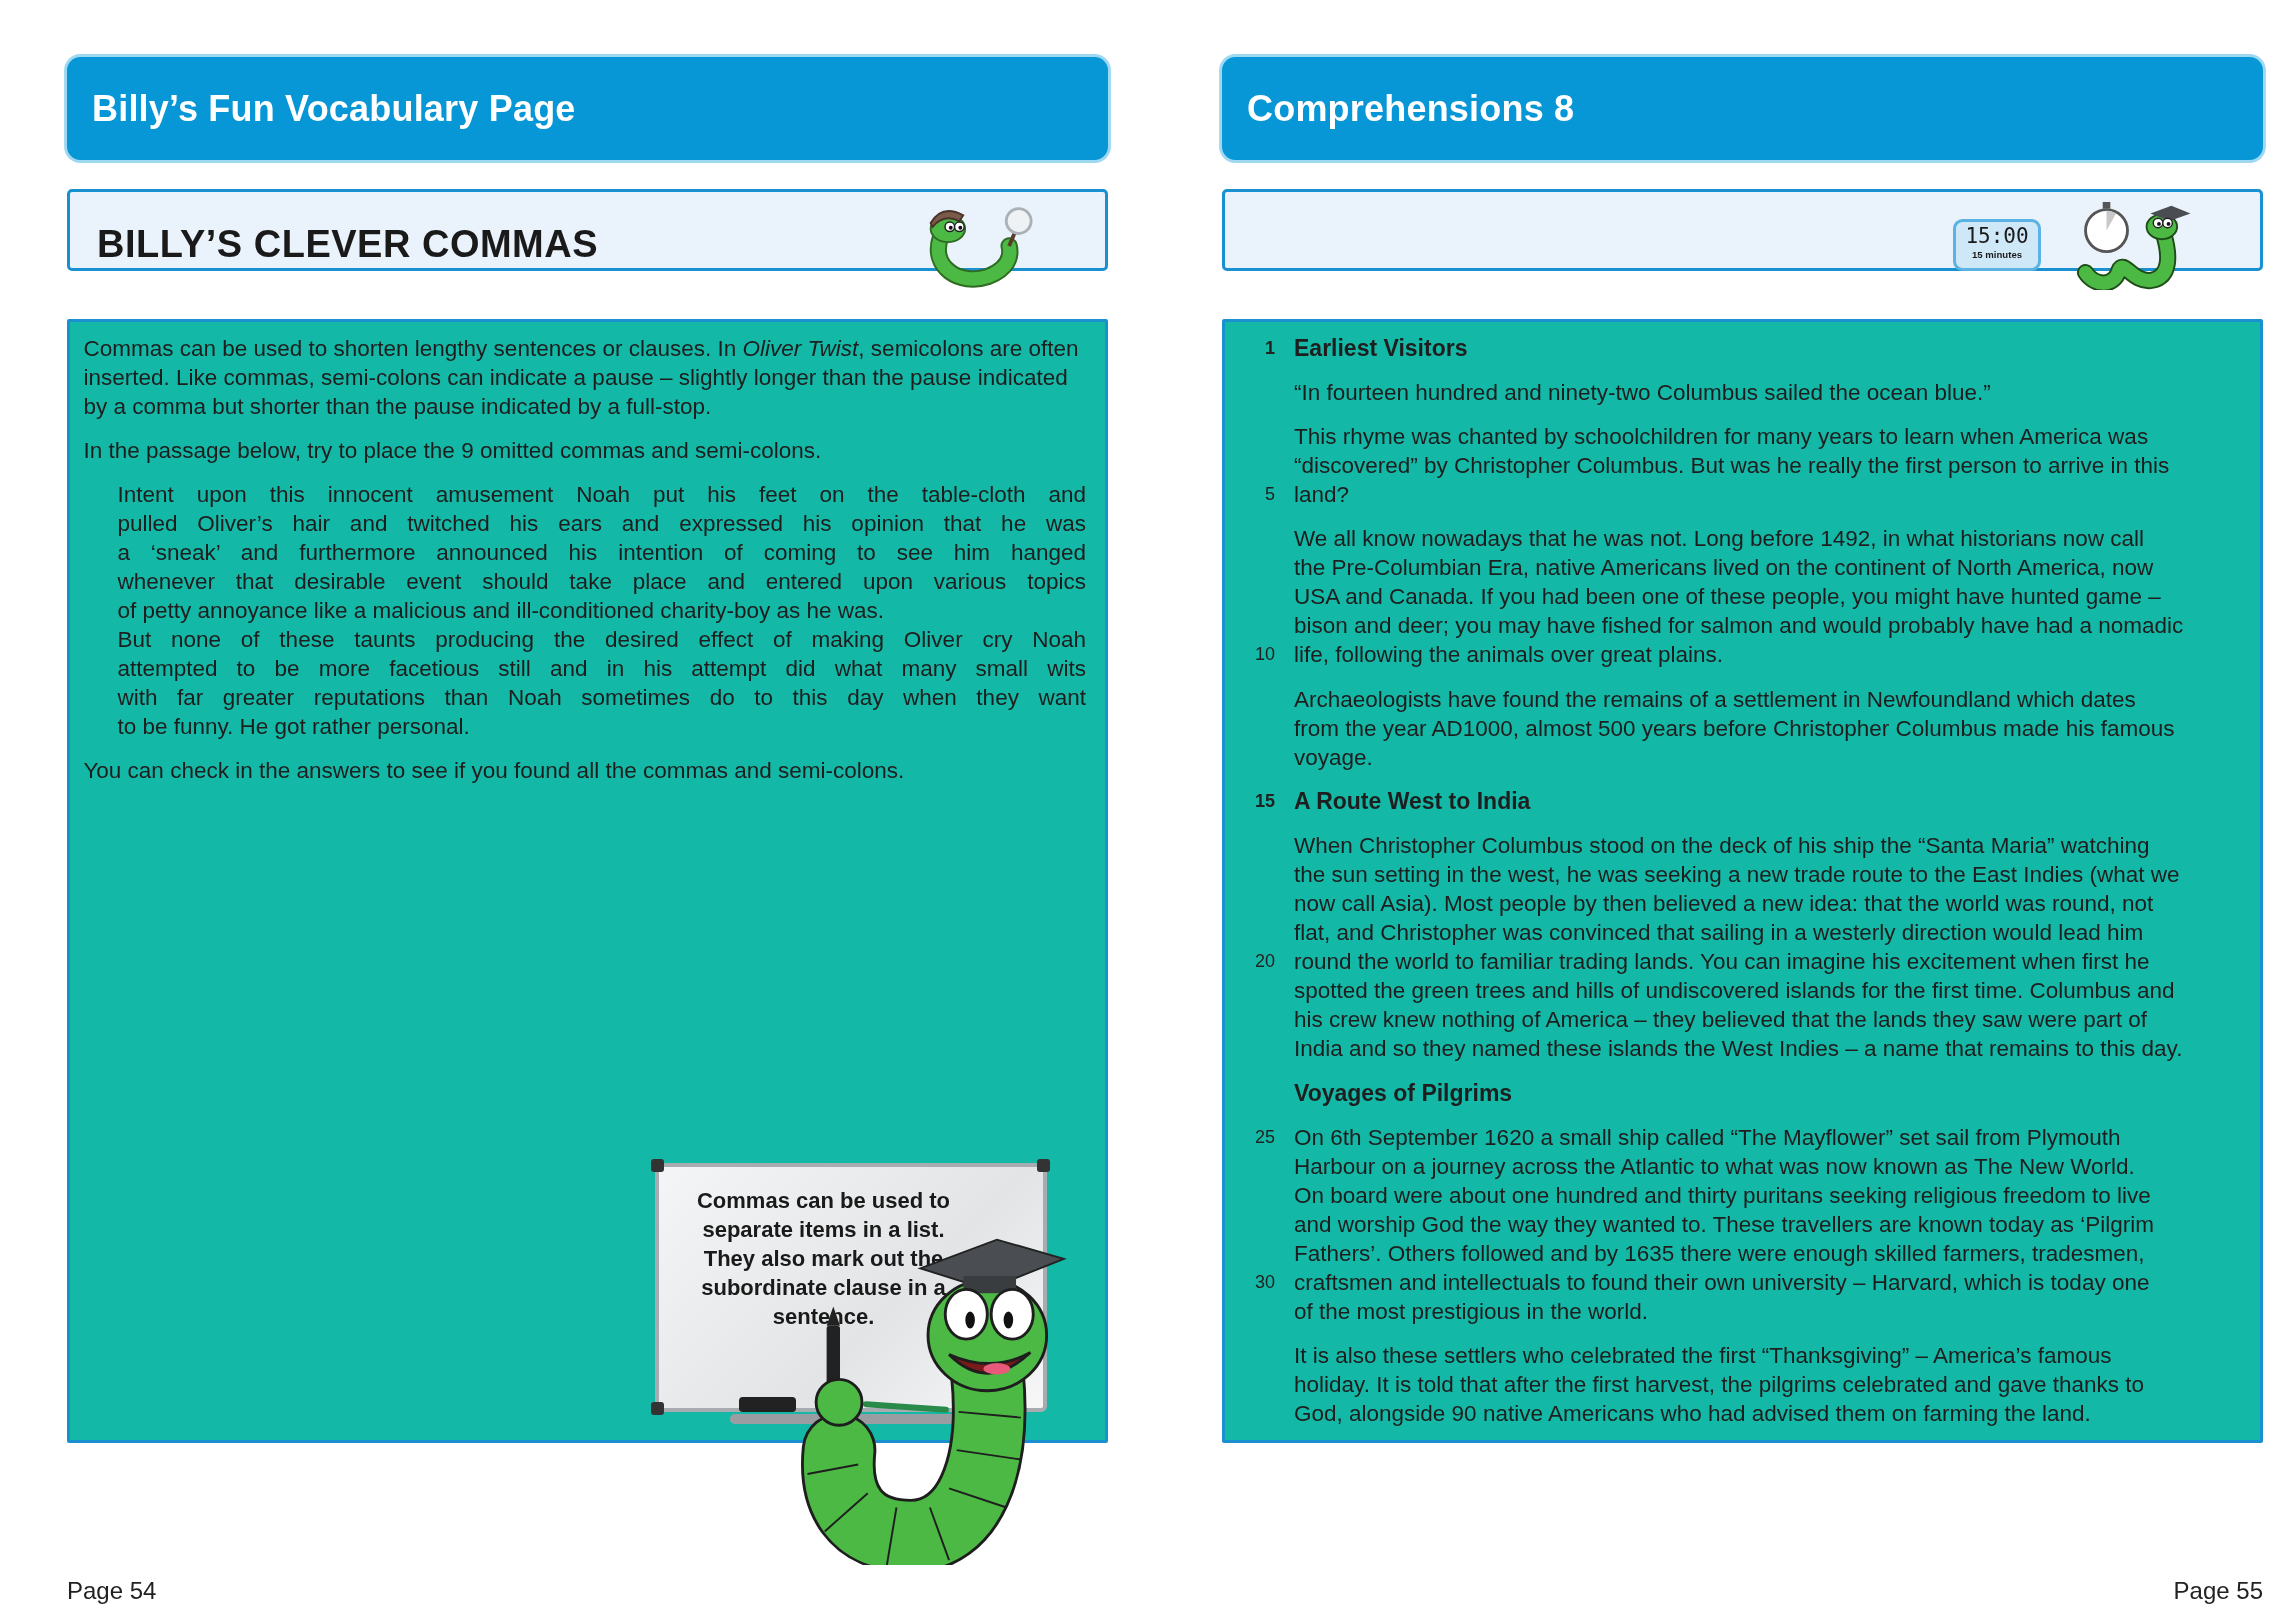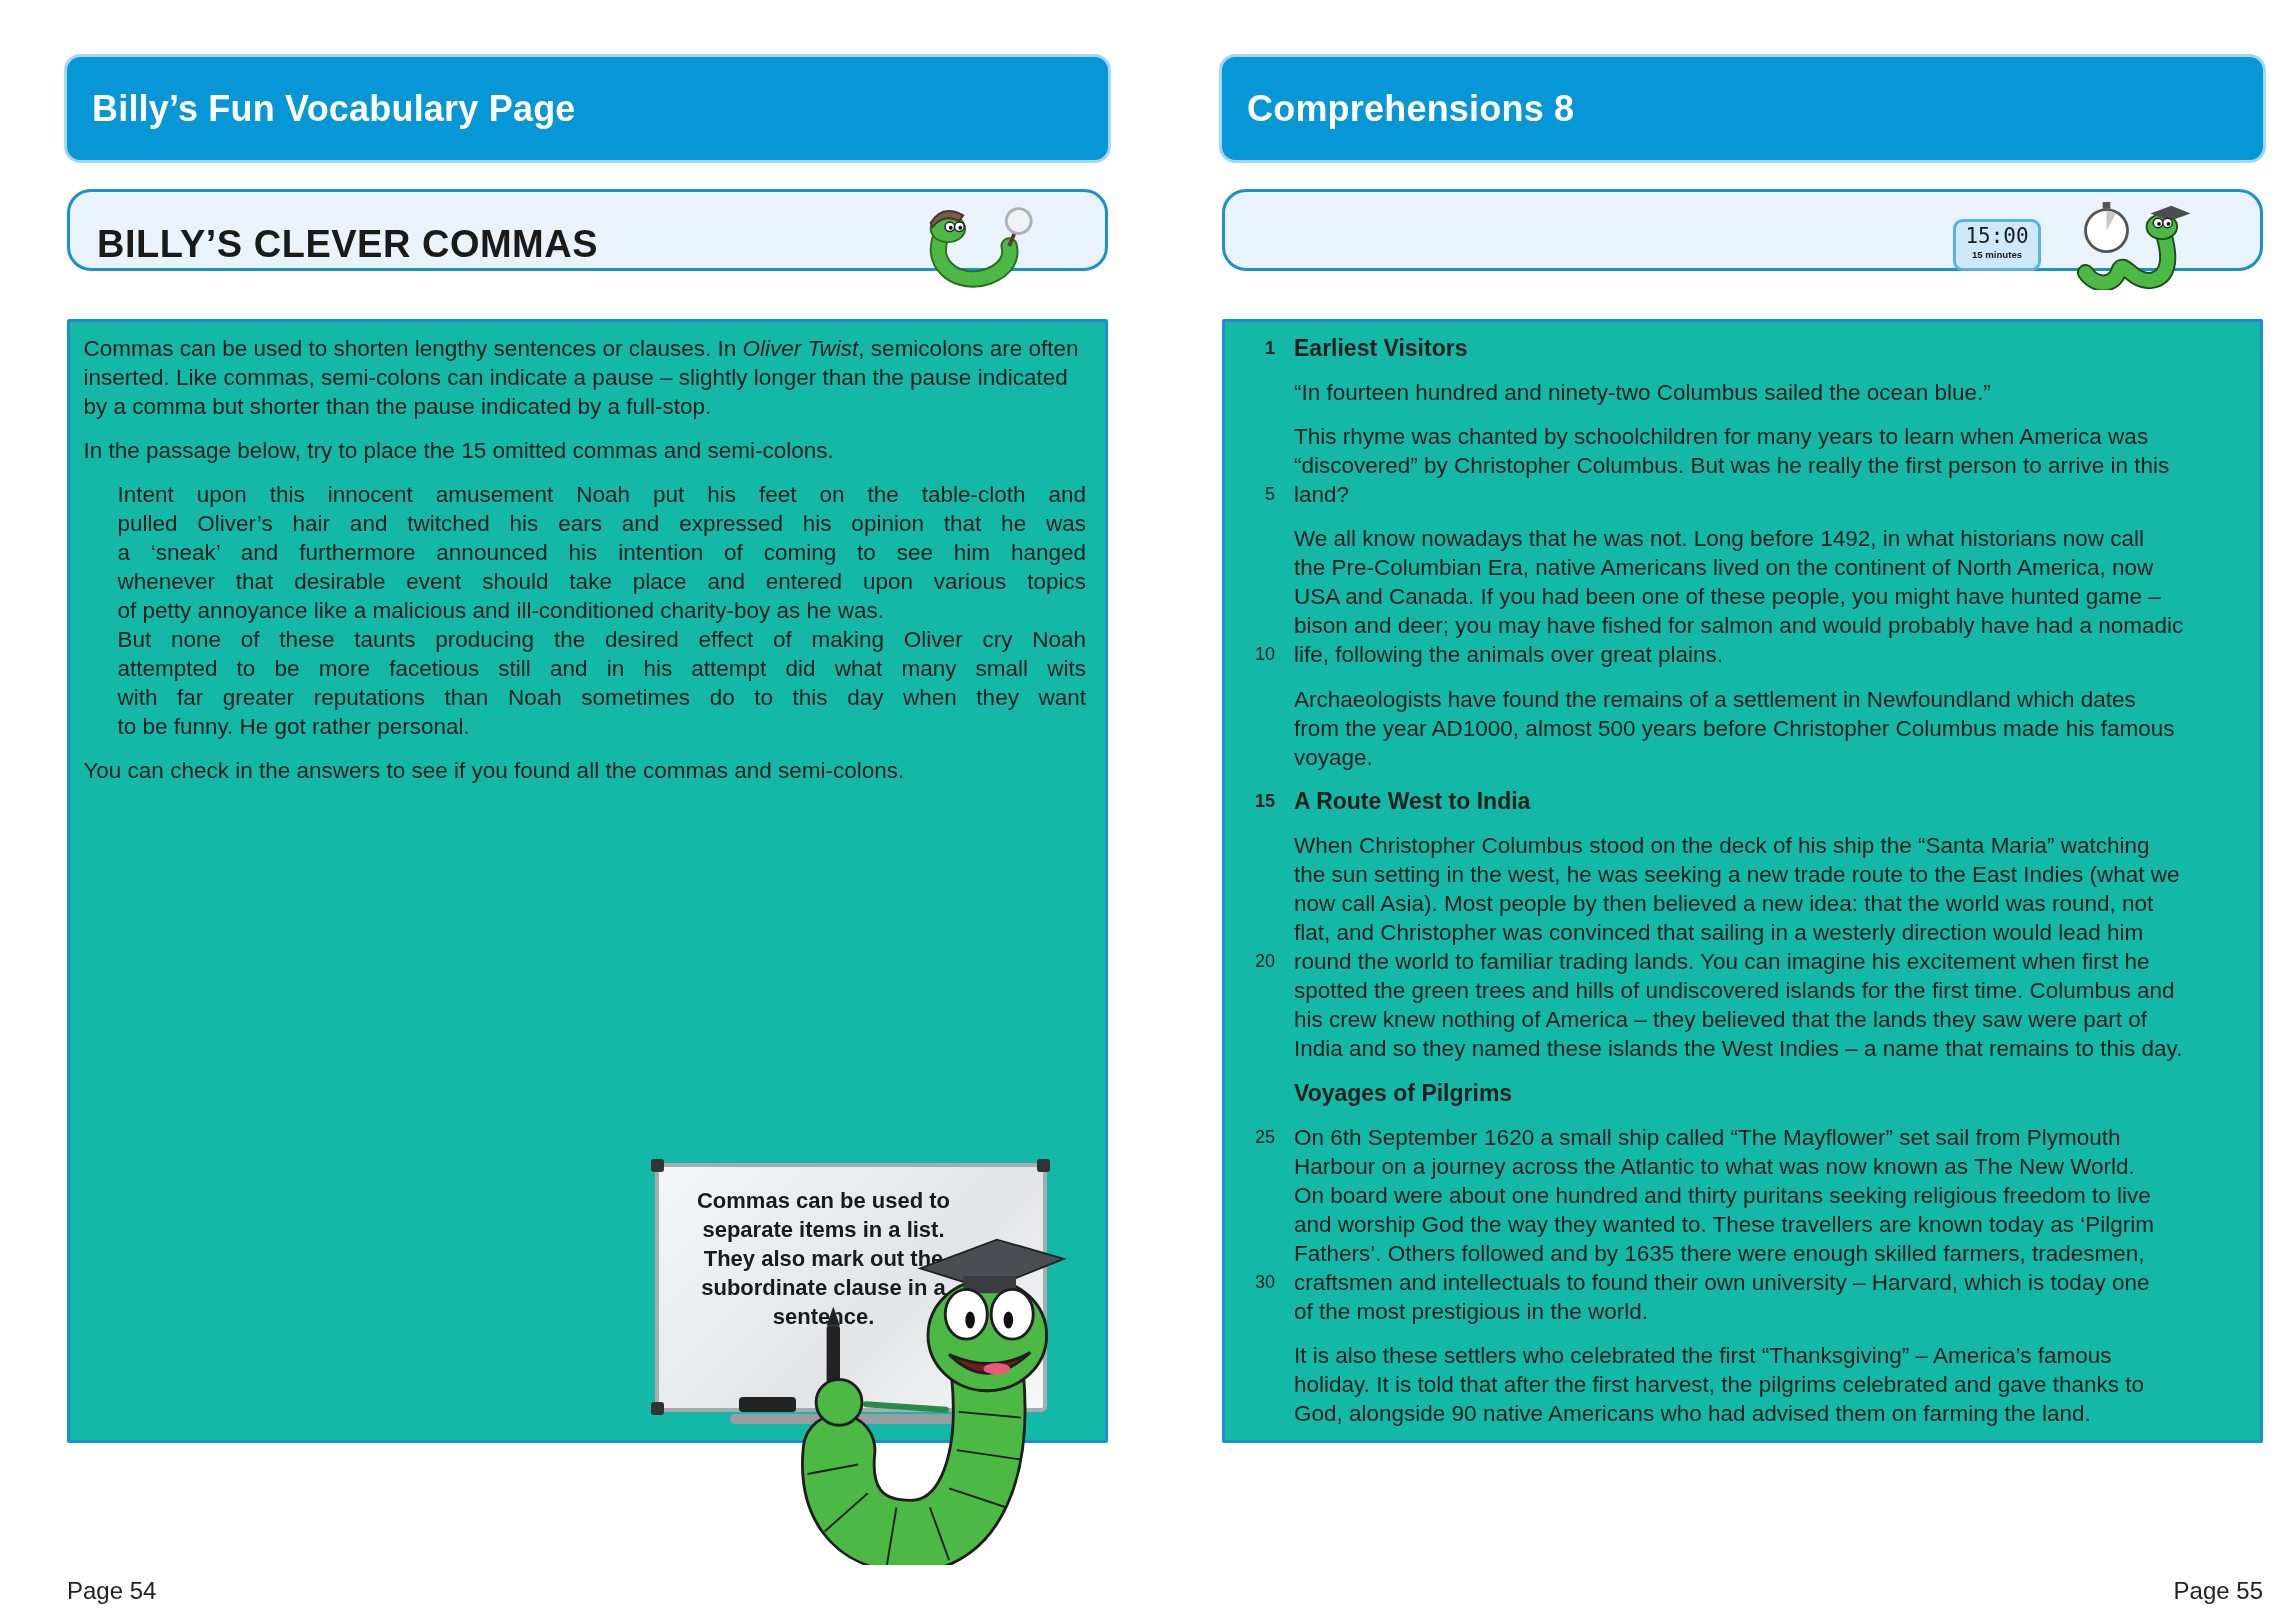--- a/index.html
+++ b/index.html
@@ -17,21 +17,21 @@
     box-shadow: 0 0 0 2.9px #9ed8f1;
     box-sizing: border-box;
   }
   .banner-title {
     position: absolute; left: 25px; top: 31px; color: #ffffff;
     font-size: 36px; font-weight: bold; letter-spacing: 0.2px;
   }
 
   .titlebar {
     position: absolute; left: 0; top: 189px; width: 100%; height: 82px;
-    background: #eaf3fb; border: 3.8px solid #1990cf; border-radius: 24px;
+    background: #eaf3fb; border: 3.8px solid #1990cf; border-radius: 5px;
     box-sizing: border-box;
   }
   .titlebar-text {
     position: absolute; left: 27px; top: 31px; font-size: 38px; font-weight: bold; color: #1a1a1a;
     letter-spacing: 0.5px;
   }
 
   .content {
     position: absolute; left: 0; top: 319px; width: 100%; height: 1124px;
     background: #14b8a6; border: 3.8px solid #1990cf; border-radius: 2px; box-sizing: border-box;
@@ -94,21 +94,21 @@
       <circle cx="41" cy="29" r="2" fill="#111"></circle>
       <line x1="92" y1="48" x2="98" y2="34" stroke="#5a3a2a" stroke-width="4"></line>
       <circle cx="102" cy="22" r="13" fill="#eef2f5" stroke="#aab2b8" stroke-width="3"></circle>
     </svg>
   </div>
   <div class="content">
     <div class="inner">
       <p class="p">
         <span>Commas can be used to shorten lengthy sentences or clauses. In </span><em>Oliver Twist</em><span>, semicolons are often inserted. Like commas, semi-colons can indicate a pause – slightly longer than the pause indicated by a comma but shorter than the pause indicated by a full-stop.</span>
       </p>
-      <p class="p">In the passage below, try to place the 15 omitted commas and semi-colons.</p>
+      <p class="p">In the passage below, try to place the 9 omitted commas and semi-colons.</p>
       <div class="passage">
         <span class="line">Intent  upon this innocent amusement Noah put his feet on the table-cloth and</span>
         <span class="line">pulled Oliver’s hair and twitched his ears and expressed his opinion that he was</span>
         <span class="line">a ‘sneak’ and furthermore announced his intention of coming to see him hanged</span>
         <span class="line">whenever that desirable event should take place and entered upon various topics</span>
         <span class="line last">of petty annoyance like a malicious and ill-conditioned charity-boy as he was.</span>
         <span class="line">But none of these taunts producing the desired effect of making Oliver cry Noah</span>
         <span class="line">attempted to be more facetious still and in his attempt did what many small wits</span>
         <span class="line">with far greater reputations than Noah sometimes do to this day when they want</span>
         <span class="line last">to be funny. He got rather personal.</span>

